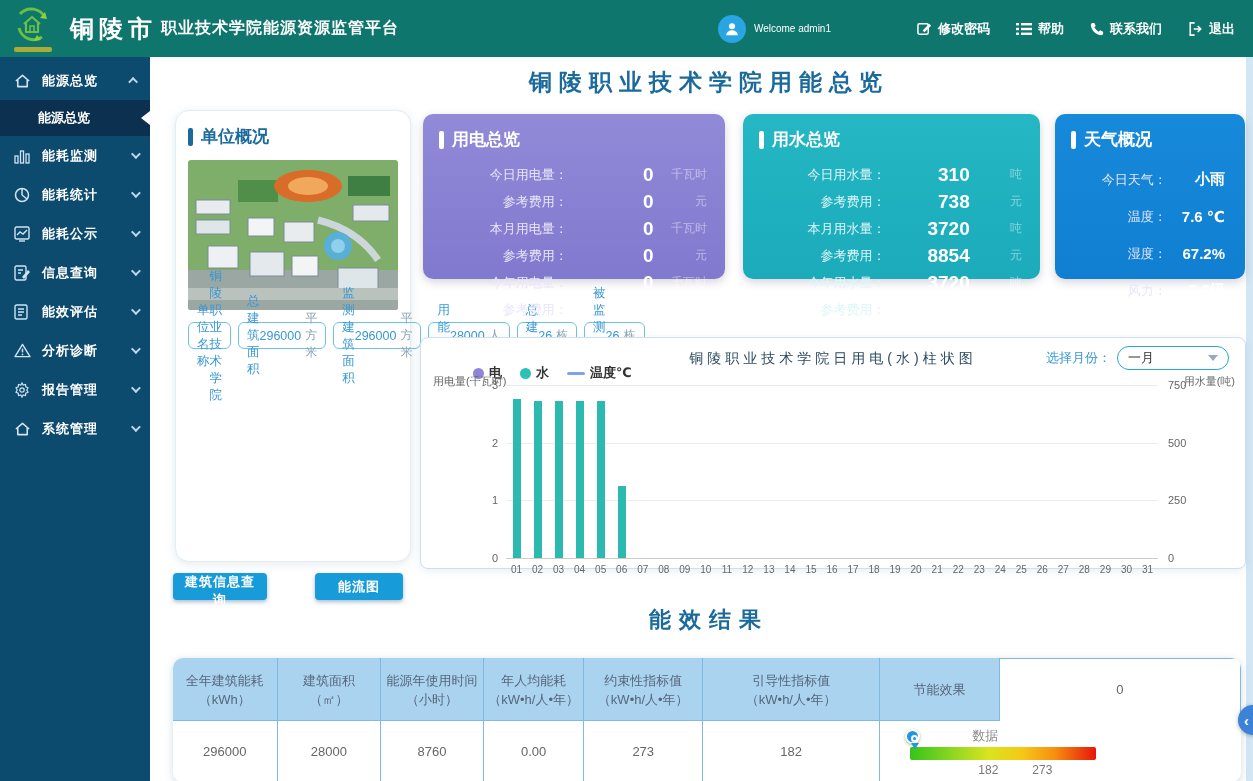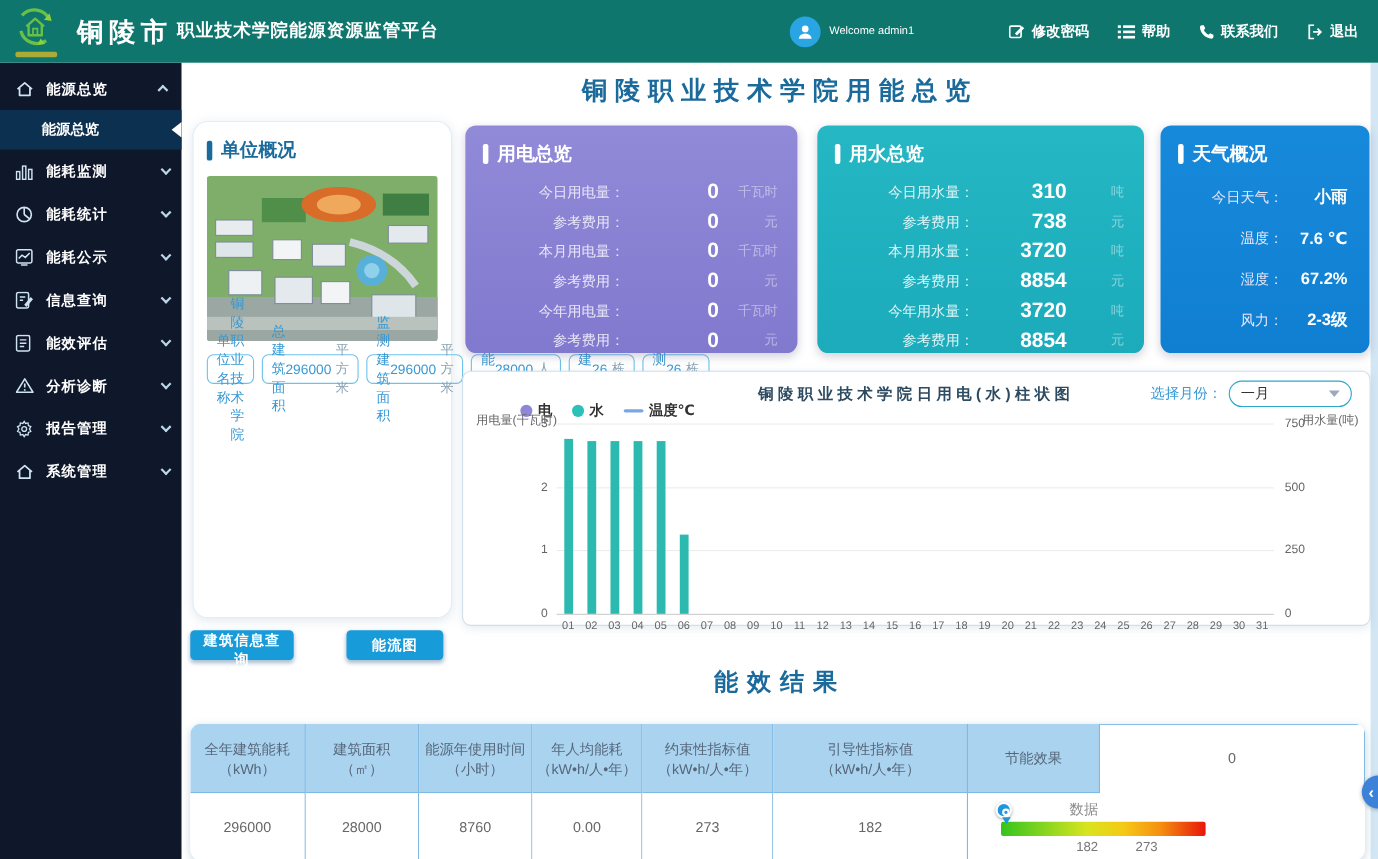--- a/index.html
+++ b/index.html
@@ -17,22 +17,22 @@
   .header-right { margin-left:auto; display:flex; align-items:center; margin-right:18px; gap:26px; }
   .welcome-wrap { display:flex; align-items:center; gap:8px; margin-right:60px; }
   .avatar { width:28px; height:28px; border-radius:50%; background:#2aa5e3;
     display:flex; align-items:center; justify-content:center; }
   .welcome-txt { color:#fff; font-size:10px; }
   .h-action { display:flex; align-items:center; gap:6px; color:#fff; font-size:13px;
     font-weight:bold; cursor:pointer; }
   .h-ic { display:flex; }
 
   
-  .sidebar { position:absolute; left:0; top:57px; width:165px; bottom:0;
-    background:#0f172a; z-index:20; }
+  .sidebar { position:absolute; left:0; top:57px; width:150px; bottom:0;
+    background:#0c4a6e; z-index:20; }
   .m-item { height:39px; display:flex; align-items:center; padding:0 12px 0 14px;
     color:#fff; cursor:pointer; position:relative; }
   .m-ic { width:18px; display:flex; margin-right:10px; }
   .m-lbl { font-size:13px; font-weight:bold; letter-spacing:1px; flex:1; }
   .chev { width:7px; height:7px; border-right:2px solid #bcd6ea; border-bottom:2px solid #bcd6ea; flex:0 0 auto; }
   .chev.down { transform:rotate(45deg) translateY(-2px); }
   .chev.up { transform:rotate(-135deg) translateY(-2px); }
   .m-sub { height:36px; display:flex; align-items:center; padding-left:38px;
     background:#0c3150; color:#fff; font-size:13px; font-weight:bold; cursor:pointer; position:relative; }
   .sub-arrow { position:absolute; right:0; top:50%; margin-top:-7px; width:0; height:0;
@@ -57,42 +57,42 @@
   .uf-lbl { color:#3798d4; }
   .uf-val { margin-left:auto; color:#3798d4; }
   .uf-unit { color:#8aa2b2; margin-left:4px; font-size:12px; }
   .blue-btn { position:absolute; height:27px; background:#189bd9; color:#fff; font-size:13px;
     font-weight:bold; border:none; border-radius:4px; padding:0 12px; cursor:pointer;
     box-shadow:0 2px 4px rgba(0,60,120,.35); letter-spacing:1px; }
   .btn-build { left:8px; top:516px; width:94px; }
   .btn-flow { left:150px; top:516px; width:88px; }
 
   
-  .stat-card { position:absolute; top:57px; height:207px; border-radius:10px;
+  .stat-card { position:absolute; top:57px; height:165px; border-radius:10px;
     padding:14px 0 0 16px; box-shadow:0 3px 8px rgba(80,80,120,.25); }
   .stat-card .panel-title { color:#fff; }
   .stat-card .panel-title .tbar { background:#fff; }
   .card-elec { left:258px; width:302px; background:linear-gradient(180deg,#918ad8,#8179ce); }
   .card-water { left:578px; width:297px; background:linear-gradient(180deg,#25b7c4,#1babbb); }
   .card-weather { left:890px; width:190px; background:linear-gradient(180deg,#1789da,#107fd2); }
   .stat-rows { margin-top:10px; }
   .stat-row { display:grid; grid-template-columns:45% 30% 1fr; align-items:center; height:27px; }
   .s-lbl { text-align:right; color:#e8e6f8; font-size:13px; }
   .card-water .s-lbl { color:#dff6f8; }
   .s-val { text-align:right; color:#fff; font-size:19px; font-weight:bold; }
   .s-unit { text-align:right; padding-right:18px; font-size:12px; color:rgba(255,255,255,.45); }
   .stat-row.w { grid-template-columns:55% 1fr; height:37px; }
   .stat-row.w .s-val { font-size:15px; padding-right:20px; }
 
   
   .chart-card { position:absolute; left:255px; top:280px; width:826px; height:232px;
     background:#fff; border:1px solid #cfe0ec; border-radius:8px;
     box-shadow:0 2px 8px rgba(100,140,170,.15); }
   .chart-title { position:absolute; left:0; top:12px; width:100%; text-align:center;
-    font-size:14px; font-weight:bold; color:#2c4a60; letter-spacing:4px; }
+    font-size:14px; font-weight:normal; color:#2c4a60; letter-spacing:4px; }
   .month-box { position:absolute; right:16px; top:8px; display:flex; align-items:center; gap:6px; }
   .month-lbl { color:#3798d4; font-size:13px; }
   .month-select { width:112px; height:24px; border:1px solid #2aa8c8; border-radius:12px;
     display:flex; align-items:center; padding:0 10px; font-size:13px; color:#333; cursor:pointer; }
   .month-select .tri { margin-left:auto; width:0; height:0;
     border-left:5px solid transparent; border-right:5px solid transparent; border-top:6px solid #9ab; }
   .legend-row { position:absolute; left:52px; top:26px; display:flex; align-items:center; gap:18px; }
   .lg-item { display:flex; align-items:center; gap:5px; font-size:13px; font-weight:bold; color:#333; }
   .lg-dot { width:11px; height:11px; border-radius:50%; }
   .lg-line { width:18px; height:3px; border-radius:2px; position:relative; }

